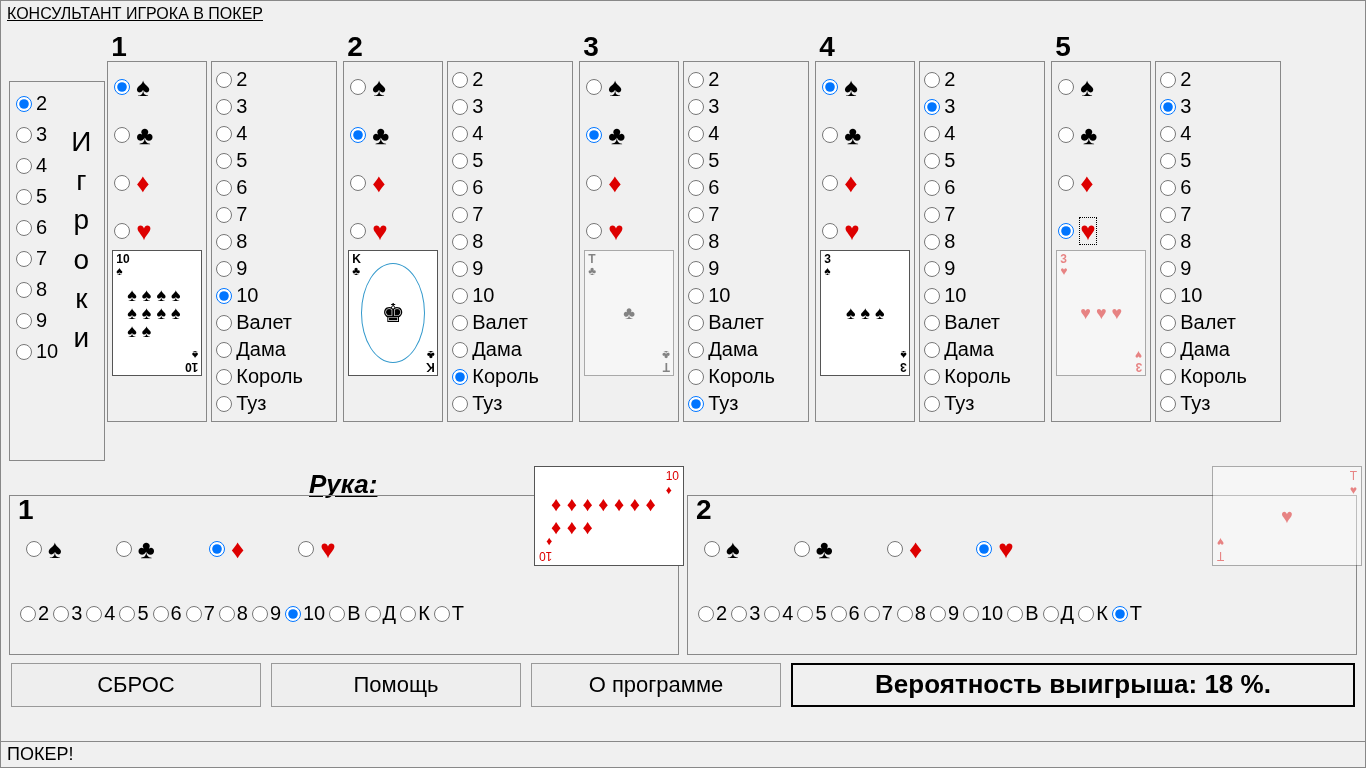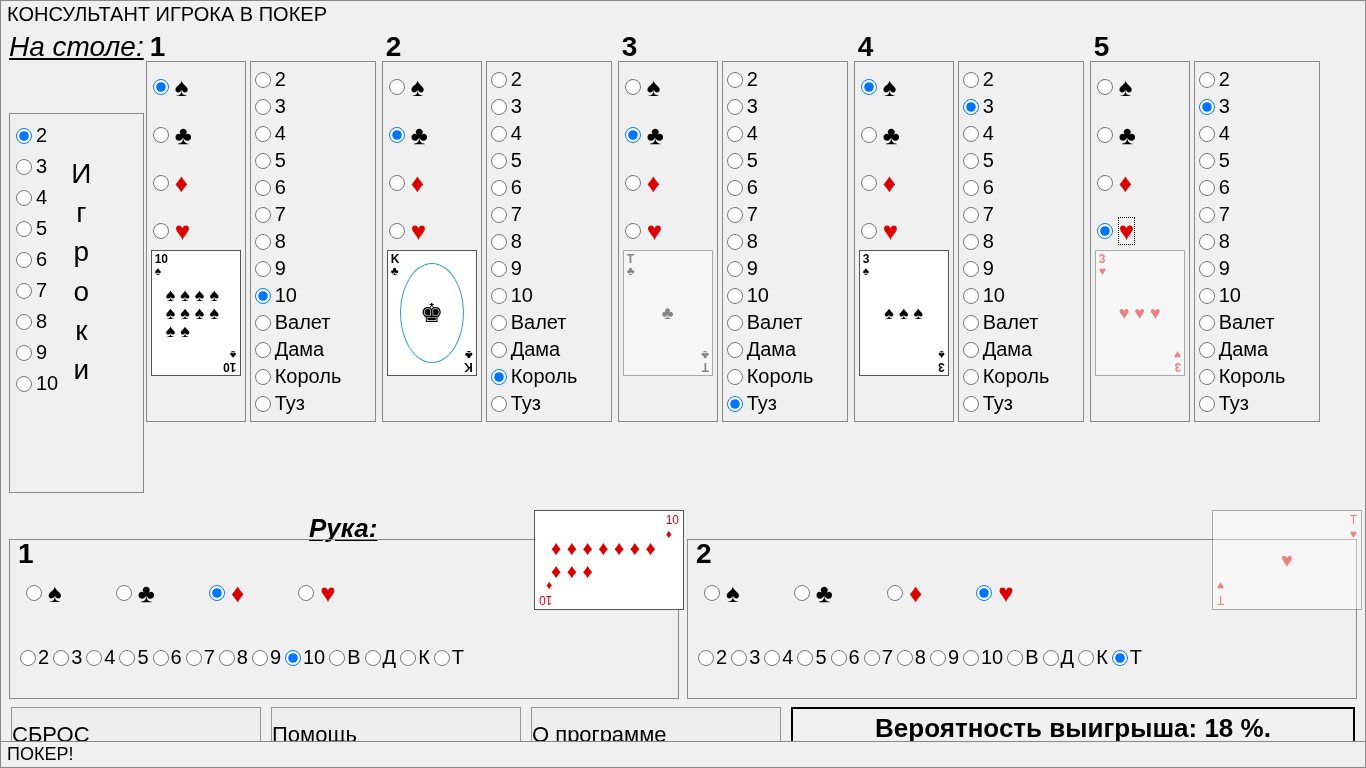--- a/index.html
+++ b/index.html
@@ -14,21 +14,21 @@
     position: relative;
   }
   .titlebar {
     display: flex;
     justify-content: space-between;
     align-items: center;
     padding: 2px 6px;
     font-size: 16px;
     height: 26px;
   }
-  .titlebar-left { font-size: 20px; }
+  .titlebar-left { font-size: 16px; text-decoration: underline; }
   .titlebar-right { display: flex; align-items: center; gap: 30px; }
   .close-btn { font-size: 18px; cursor: pointer; padding: 0 6px; }
 
   
   .board-section {
     display: flex;
     gap: 2px;
     padding: 4px 8px;
   }
   .board-label {
@@ -102,21 +102,21 @@
     font-size: 12px;
     overflow: hidden;
   }
   .card-preview .corner { position: absolute; font-weight: bold; line-height: 1; }
   .card-preview .corner.tl { top: 2px; left: 3px; }
   .card-preview .corner.br { bottom: 2px; right: 3px; transform: rotate(180deg); }
   .pipgrid { position:absolute; top:14px; bottom:14px; left:14px; right:14px; display:flex; flex-wrap:wrap; justify-content:space-around; align-content:space-around; font-size:18px; line-height:1;}
 
   
   .hand-section {
-    margin: 20px 8px 0 8px;
+    margin: 8px 8px 0 8px;
     position: relative;
   }
   .hand-label {
     font-size: 26px;
     font-weight: bold;
     font-style: italic;
     text-decoration: underline;
     position: absolute;
     top: -4px;
     left: 300px;
@@ -170,21 +170,22 @@
     display:flex;
     gap:10px;
     padding: 8px 10px;
     align-items:stretch;
   }
   .btn {
     flex: 0 0 250px;
     background:#eee;
     border:1px solid #999;
     font-size:22px;
-    padding: 14px 0;
+    padding: 8px 0;
+    text-align:center;
     cursor:pointer;
   }
   .prob-box {
     flex:1;
     border:2px solid #000;
     font-size:26px;
     font-weight:bold;
     text-align:center;
     padding:4px;
     background:#f0f0f0;
@@ -201,21 +202,20 @@
 </head>
 <body>
 
 <div class="titlebar">
   <div class="titlebar-left">КОНСУЛЬТАНТ ИГРОКА В ПОКЕР</div>
 </div>
 
 <div class="board-section">
 
   <div style="display:flex;flex-direction:column;">
-    <div class="board-label">На столе:</div>
     <div class="players-box">
       <div class="players-radios" id="players-radios">
           <label>
             <input type="radio" checked="" style=""> 
             <span>2</span>
           </label>
           <label>
             <input type="radio" style=""> 
             <span>3</span>
           </label>

